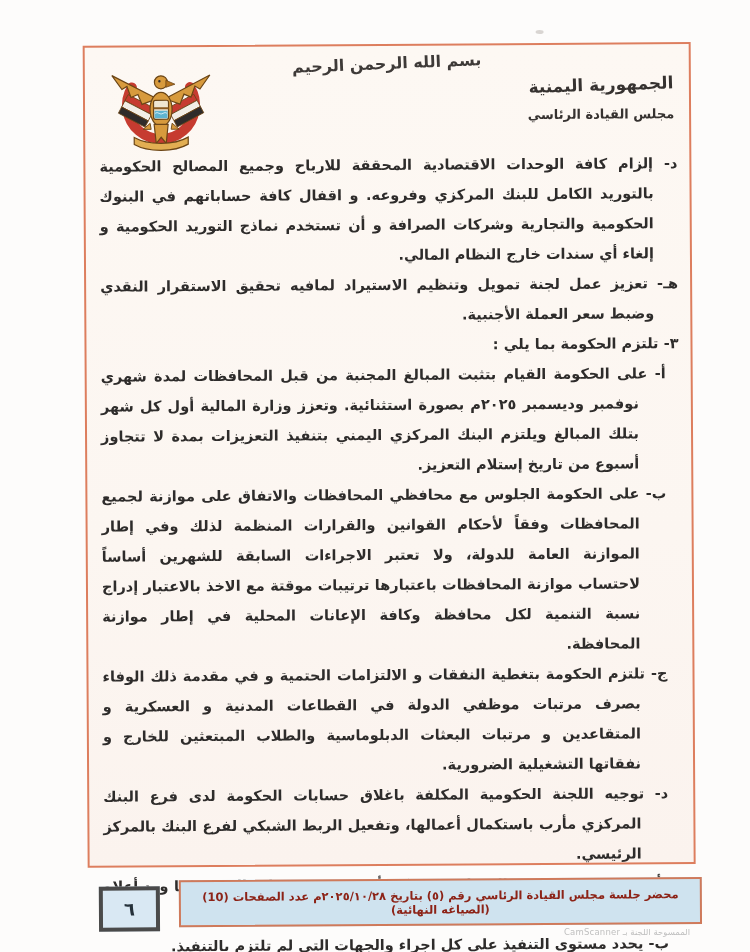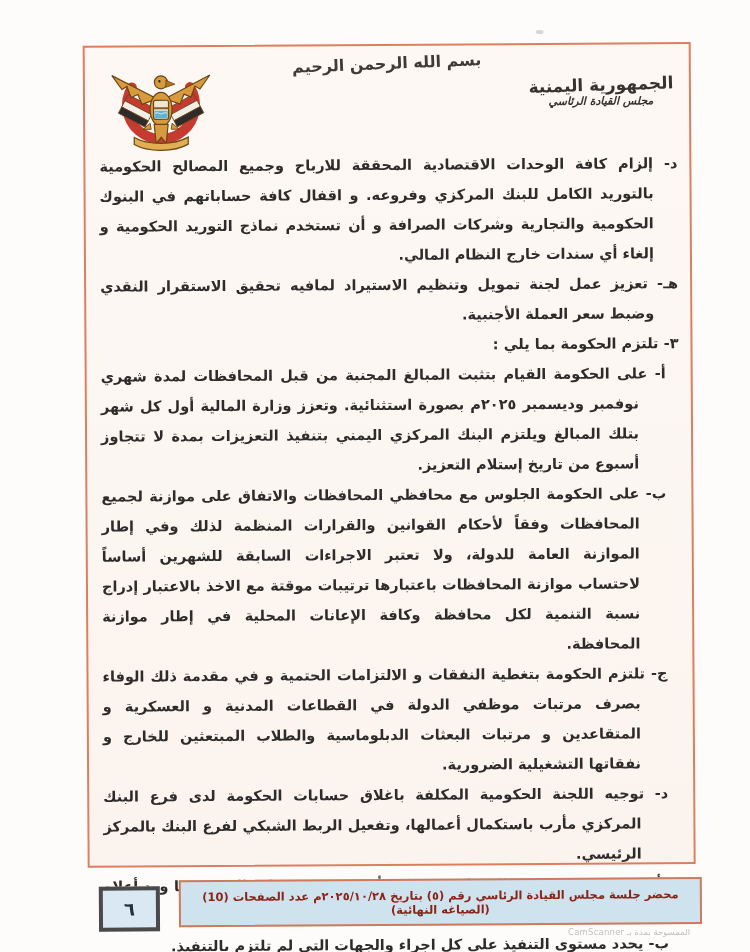--- a/index.html
+++ b/index.html
@@ -23,21 +23,21 @@
   .bismillah{
     position:absolute;left:0;right:0;top:8px;text-align:center;
     font-size:16px;font-weight:bold;color:#3e3a38;
     transform:rotate(-2deg);letter-spacing:1px;
   }
   .org-block{
     position:absolute;right:8px;top:30px;width:160px;text-align:center;
     color:#363230;direction:rtl;
   }
   .org-line1{font-size:17px;font-weight:bold;letter-spacing:1px;transform:rotate(-1.5deg);}
-  .org-line2{font-size:11px;font-weight:bold;margin-top:0;font-style:italic;}
+  .org-line2{font-size:13px;font-weight:bold;margin-top:12px;}
   .emblem{position:absolute;left:10px;top:16px;width:132px;height:92px;}
 
   
   .doc-body{
     position:absolute;left:14px;right:12px;top:104px;
     direction:rtl;text-align:justify;
     color:#2e2c2b;font-weight:bold;
     font-size:14.5px;line-height:30px;
   }
   .item{margin:0;padding:0;}
@@ -144,13 +144,13 @@
   <div class="footer-note">
     <span>محضر جلسة مجلس القيادة الرئاسي رقم (٥) بتاريخ ٢٠٢٥/١٠/٢٨م عدد الصفحات (10) (الصياغه النهائية)</span>
   </div>
 
   <div class="page-num">
     <span>٦</span>
   </div>
 
 </div>
 
-<div class="watermark">الممسوحة بمدة بـ CamScanner</div>
+<div class="watermark">الممسوحة اللجنة بـ CamScanner</div>
 
 </body></html>

